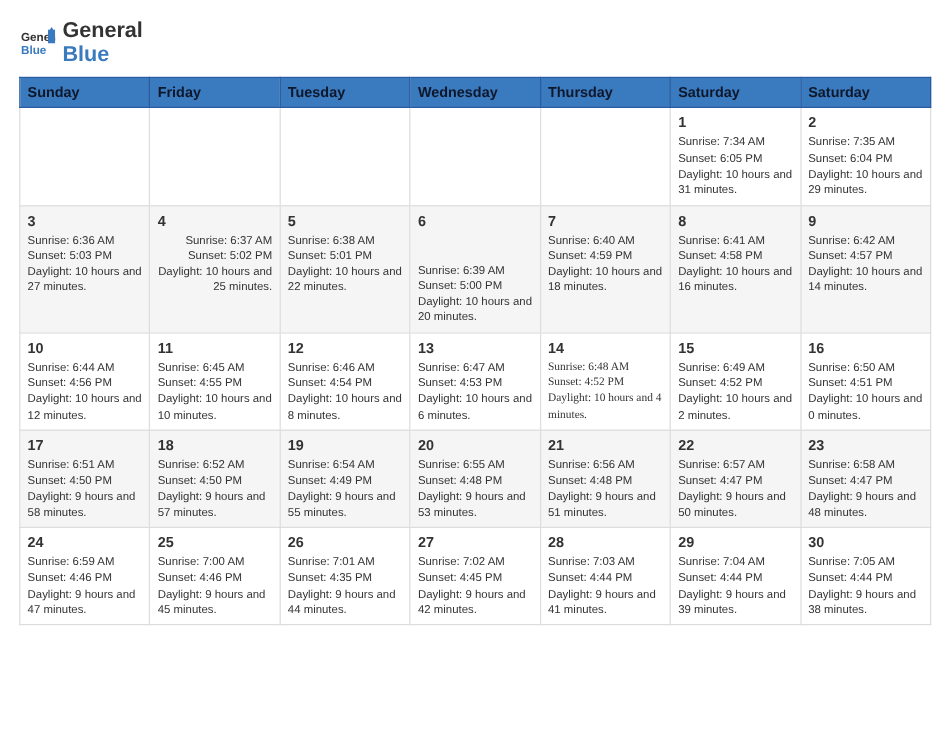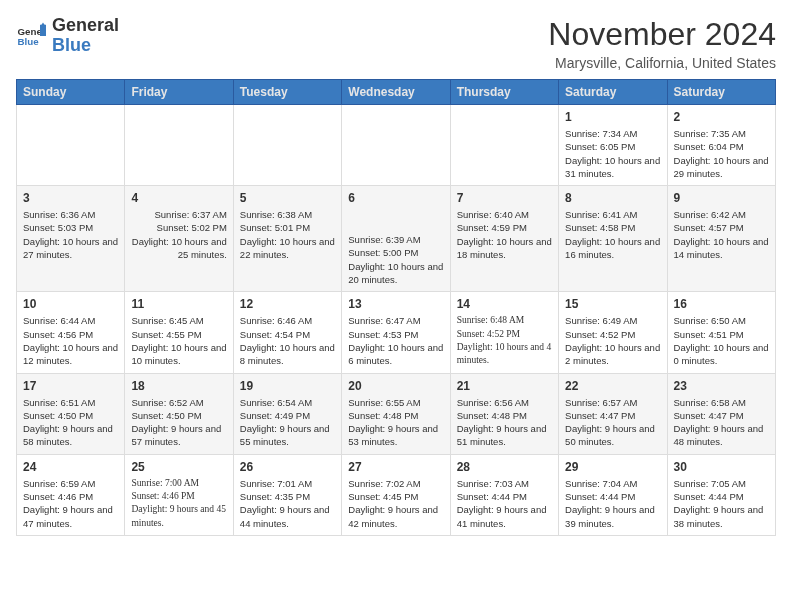--- a/index.html
+++ b/index.html
@@ -50,21 +50,21 @@
       color: #555;
       margin-top: 2px;
     }
     .calendar {
       width: 100%;
       border-collapse: collapse;
       margin-top: 8px;
     }
     .calendar th {
       background: #3a7abf;
-      color: #e5e5e5;
+      color: #0f172a;
       font-size: 12px;
       font-weight: bold;
       padding: 5px 6px;
       text-align: left;
       border: 1px solid #2a5a9f;
     }
     .calendar td {
       vertical-align: top;
       padding: 5px 6px;
       border: 1px solid #ddd;
@@ -101,24 +101,20 @@
       <text x="2" y="18" font-size="13" font-weight="bold" fill="#333" font-family="Arial">General</text>
       <text x="2" y="32" font-size="13" font-weight="bold" fill="#3a7abf" font-family="Arial">Blue</text>
       <polygon points="32,5 40,5 40,20 32,20" fill="#3a7abf"></polygon>
       <polygon points="36,2 40,8 32,8" fill="#3a7abf"></polygon>
     </svg>
     <div style="line-height:1.2;">
       <span class="logo-text-general">General</span><br>
       <span class="logo-text-blue">Blue</span>
     </div>
   </div>
-  <div class="title-area">
-    <div class="month-title">November 2024</div>
-    <div class="location-title">Marysville, California, United States</div>
-  </div>
 </div>
 
 <table class="calendar">
   <thead>
     <tr>
     <th>Sunday</th>
         <th>Friday</th>
         <th>Tuesday</th>
         <th>Wednesday</th>
         <th>Thursday</th>
@@ -280,21 +276,21 @@
       </tr>
       <tr>
         <td>
           <span class="day-num">24</span>
           <div class="day-info" style="white-space: pre-line;">Sunrise: 6:59 AM
 Sunset: 4:46 PM
 Daylight: 9 hours and 47 minutes.</div>
         </td>
         <td>
           <span class="day-num">25</span>
-          <div class="day-info" style="white-space: pre-line; font-family: Liberation Serif, serif;">Sunrise: 7:00 AM
+          <div class="day-info" style="white-space: pre-line;">Sunrise: 7:00 AM
 Sunset: 4:46 PM
 Daylight: 9 hours and 45 minutes.</div>
         </td>
         <td>
           <span class="day-num">26</span>
           <div class="day-info" style="white-space: pre-line;">Sunrise: 7:01 AM
 Sunset: 4:35 PM
 Daylight: 9 hours and 44 minutes.</div>
         </td>
         <td>

